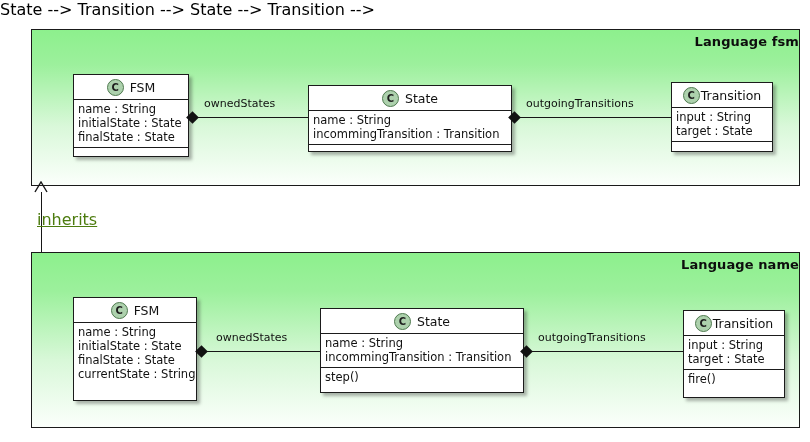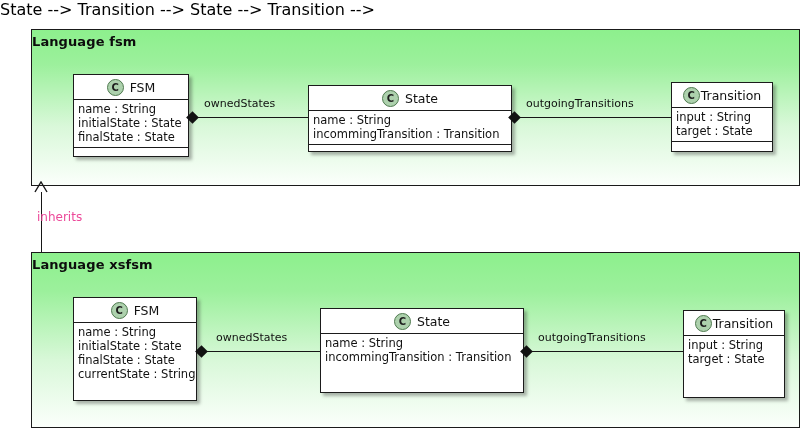--- a/index.html
+++ b/index.html
@@ -20,21 +20,21 @@
     position: absolute;
     border: 1.5px solid #1a1a1a;
     background: linear-gradient(to bottom, #8df08d 0%, #9cf09c 22%, #d9f8d9 62%, #fbfffb 100%);
     box-sizing: border-box;
   }
   .package-title {
     position: absolute;
     left: 0;
     right: 0;
     top: 4px;
-    text-align: left;
+    text-align: right;
     font-size: 13px;
     font-weight: bold;
     color: #0d0d0d;
     letter-spacing: 0.1px;
   }
 
   
   .uml-class {
     position: absolute;
     background: #ffffff;
@@ -110,23 +110,24 @@
   }
 
   
   .inherit-shaft {
     position: absolute;
     width: 0;
     border-left: 1.3px solid #161616;
   }
   .inherit-label {
     position: absolute;
-    font-size: 12px;
-    color: #ec4899;
-    white-space: nowrap;
+    font-size: 16px;
+    color: #4d7c0f;
+    white-space: nowrap;
+    text-decoration: underline;
   }
   .inherit-head {
     position: absolute;
     width: 14px;
     height: 12px;
   }
 </style>
 </head>
 <body>
 
@@ -189,21 +190,21 @@
 
 
 <div class="inherit-shaft" style="left:41px; top:192px; height:60px;"></div>
 <svg class="inherit-head" style="left:34px; top:181px;" viewBox="0 0 14 12">
   <polyline points="1,11 7,1 13,11" fill="none" stroke="#161616" stroke-width="1.4"></polyline>
 </svg>
 <div class="inherit-label" style="left:37px; top:210px;">inherits</div>
 
 
 <div class="package" style="left:31px; top:252px; width:769px; height:176px;">
-  <div class="package-title">Language xsfsm</div>
+  <div class="package-title">Language name</div>
 </div>
 
 
 <div class="uml-class" style="left:73px; top:297px; width:124px; height:104px;">
   <div class="class-header">
     <span class="class-icon">C</span>
     <span class="class-name">FSM</span>
   </div>
   <div class="compartment">
     <div class="member">name : String</div>
@@ -216,31 +217,37 @@
 
 <div class="uml-class" style="left:320px; top:308px; width:204px; height:85px;">
   <div class="class-header">
     <span class="class-icon">C</span>
     <span class="class-name">State</span>
   </div>
   <div class="compartment">
     <div class="member">name : String</div>
     <div class="member">incommingTransition : Transition</div>
   </div>
+  <div class="compartment">
+    <div class="member">step()</div>
+  </div>
 </div>
 
 
 <div class="uml-class" style="left:683px; top:310px; width:102px; height:88px;">
   <div class="class-header tight">
     <span class="class-icon">C</span>
     <span class="class-name">Transition</span>
   </div>
   <div class="compartment">
     <div class="member">input : String</div>
     <div class="member">target : State</div>
+  </div>
+  <div class="compartment">
+    <div class="member">fire()</div>
   </div>
 </div>
 
  State --&gt;
 <div class="assoc-line" style="left:197px; top:351px; width:123px;"></div>
 <div class="diamond" style="left:197px; top:347px;"></div>
 <div class="assoc-label" style="left:216px; top:331px;">ownedStates</div>
 
  Transition --&gt;
 <div class="assoc-line" style="left:524px; top:351px; width:159px;"></div>

